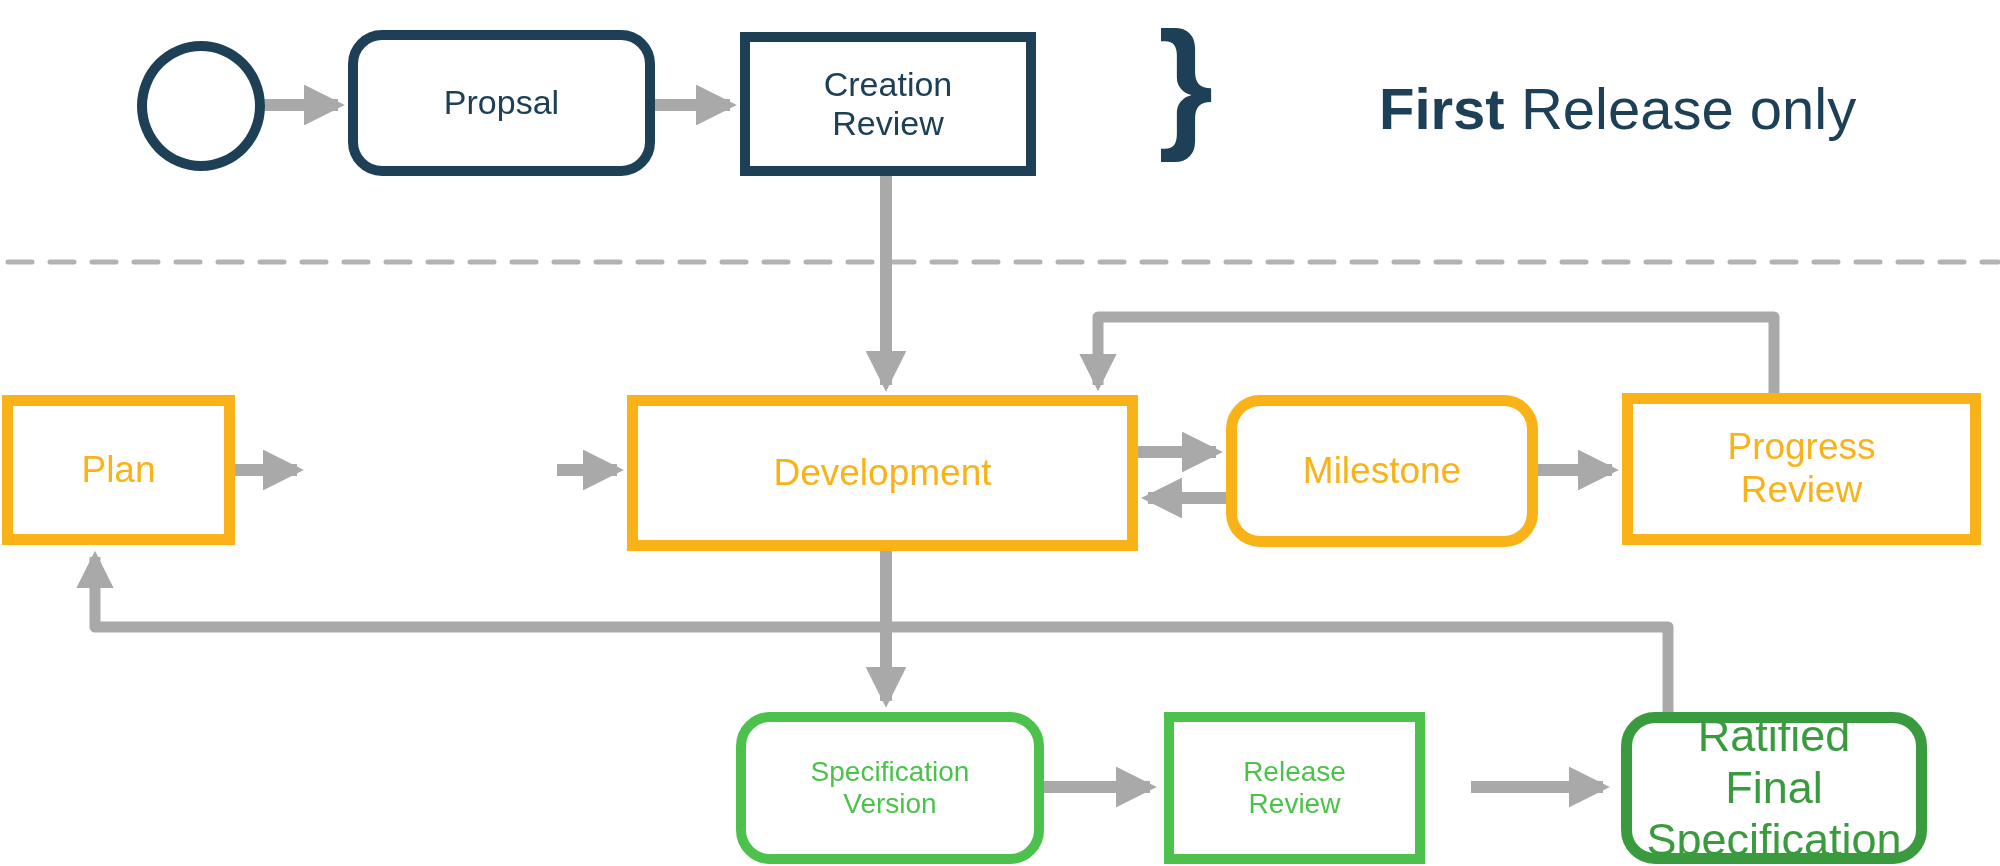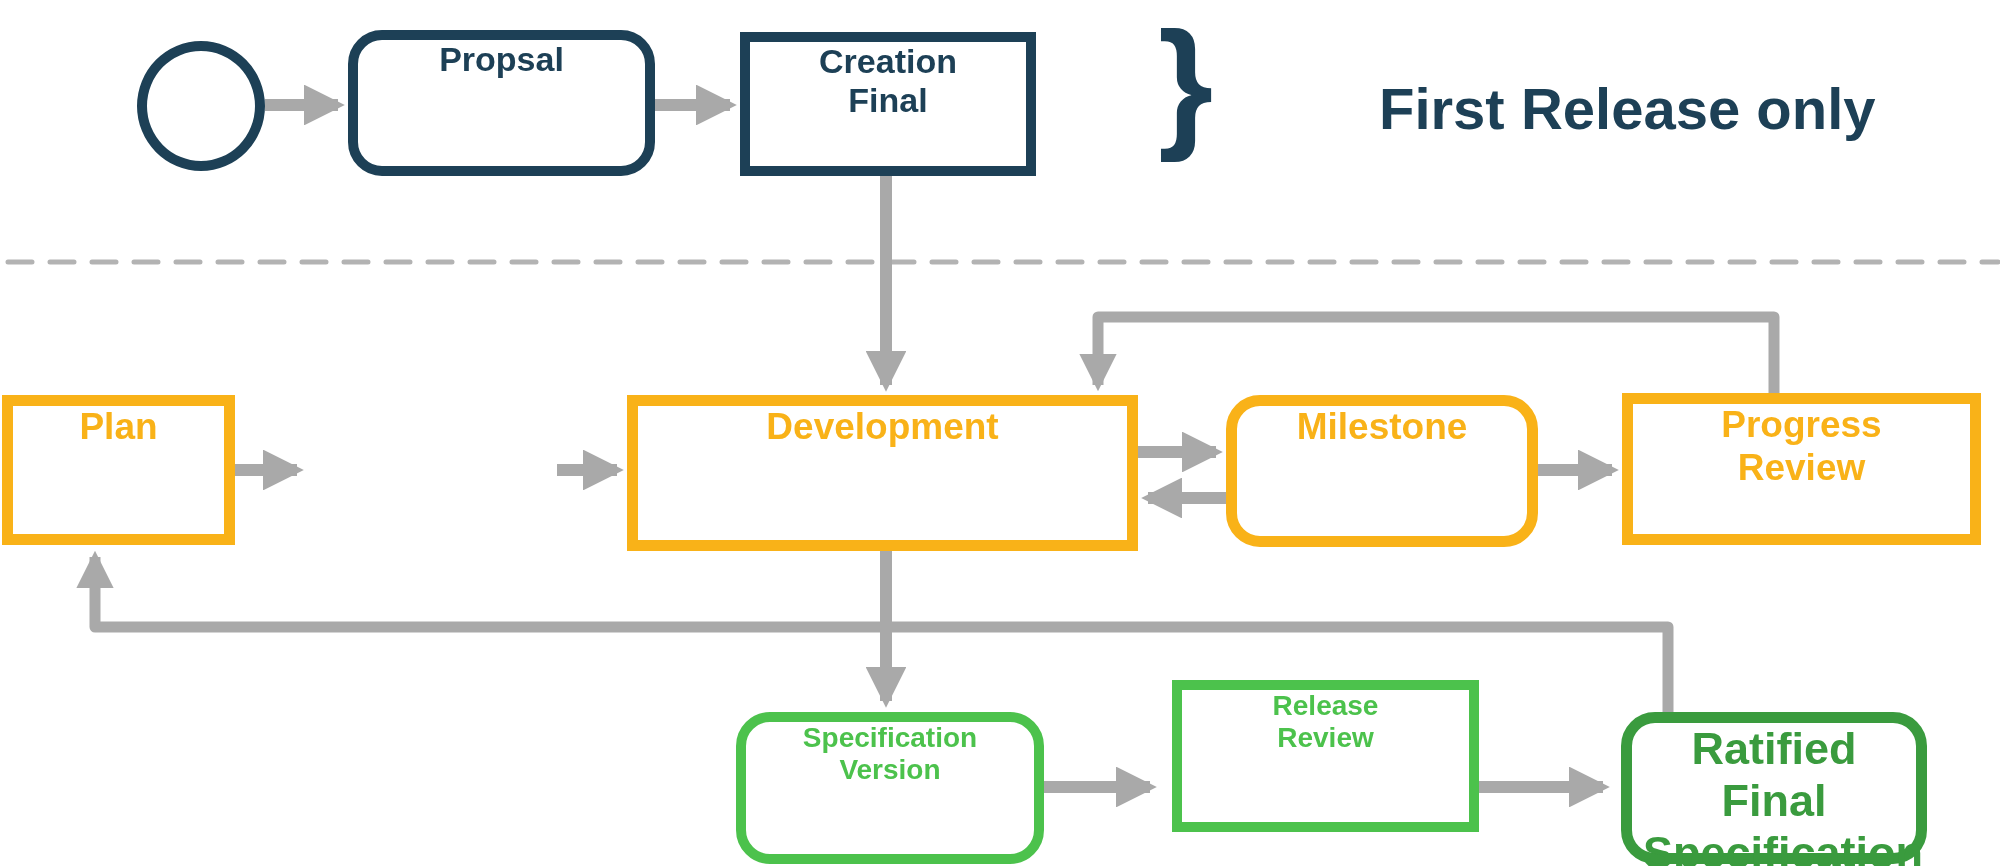--- a/index.html
+++ b/index.html
@@ -4,22 +4,22 @@
 <style>
   html,body{margin:0;padding:0;background:#fff;}
   .stage{
     position:relative;width:2000px;height:866px;background:#fff;overflow:hidden;
     font-family:"Liberation Sans","DejaVu Sans",sans-serif;
   }
   .layer{position:absolute;left:0;top:0;}
   
   .node{
     position:absolute;box-sizing:border-box;background:#fff;
-    display:flex;justify-content:center;
-    text-align:center;font-weight:bold;line-height:1.15;
+    display:flex;align-items:center;justify-content:center;
+    text-align:center;font-weight:normal;line-height:1.15;
   }
   .navy{border:10px solid var(--navy);color:var(--navy);font-size:34px;}
   .yellow{border:11px solid var(--yellow);color:var(--yellow);font-size:37px;}
   .green{border:10px solid var(--green);color:var(--green);font-size:28px;}
   .darkgreen{border:11px solid var(--dark-green);color:var(--dark-green);font-size:45px;}
   .rounded{border-radius:34px;}
   .start-circle{
     position:absolute;left:137px;top:41px;width:128px;height:130px;
     border:10px solid var(--navy);border-radius:50%;box-sizing:border-box;background:#fff;
   }
@@ -32,21 +32,21 @@
   
   .brace{
     position:absolute;left:1158px;top:28px;height:120px;
     font-size:142px;line-height:110px;font-weight:bold;color:var(--navy);
   }
   .release-note{
     position:absolute;left:1356px;top:80px;
     font-size:58px;line-height:1;color:var(--navy);white-space:nowrap;
   }
   .release-note .bold{font-weight:bold;margin-left:23px;}
-  .release-note .rest{font-weight:bold;margin-left:0.28em;}
+  .release-note .rest{font-weight:normal;margin-left:0.28em;}
   
   .arrow{stroke:var(--arrow-gray);stroke-width:12;fill:none;}
   .loop{stroke:var(--arrow-gray);stroke-width:11;fill:none;stroke-linejoin:round;}
   .ah{fill:var(--arrow-gray);}
   .divider{stroke:var(--divider-gray);stroke-width:5;stroke-linecap:round;fill:none;}
 </style>
 </head>
 <body>
 
 <div class="stage">
@@ -80,21 +80,21 @@
     <path class="loop" marker-end="url(#ah)" d="M1668 712 V627 H95 V557"></path>
   </svg>
 
   <div class="start-circle"></div>
 
   <div class="node navy rounded" style="left:348px;top:30px;width:307px;height:146px;">
     <span class="lbl">Propsal</span>
   </div>
 
   <div class="node navy" style="left:740px;top:32px;width:296px;height:144px;">
-    <span class="lbl mw190">Creation Final</span>
+    <span class="lbl mw190">Creation Review</span>
   </div>
 
   <div class="brace">}</div>
 
   <div class="release-note">
     <span class="bold">First</span><span class="rest">Release only</span>
   </div>
 
   <div class="node yellow" style="left:2px;top:395px;width:233px;height:150px;">
     <span class="lbl">Plan</span>
@@ -110,21 +110,21 @@
   </div>
 
   <div class="node yellow" style="left:1622px;top:393px;width:359px;height:152px;">
     <span class="lbl mw220">Progress Review</span>
   </div>
 
   <div class="node green rounded" style="left:736px;top:712px;width:308px;height:152px;">
     <span class="lbl mw240">Specification Version</span>
   </div>
 
-  <div class="node green" style="left:1164px;top:680px;width:307px;height:152px;margin-left:8px;">
+  <div class="node green" style="left:1164px;top:712px;width:261px;height:152px;">
     <span class="lbl mw160">Release Review</span>
   </div>
 
   <div class="node darkgreen rounded" style="left:1621px;top:712px;width:306px;height:152px;">
     <span class="lbl mw250">Ratified Final Specification</span>
   </div>
 
 </div>
 
 </body></html>

